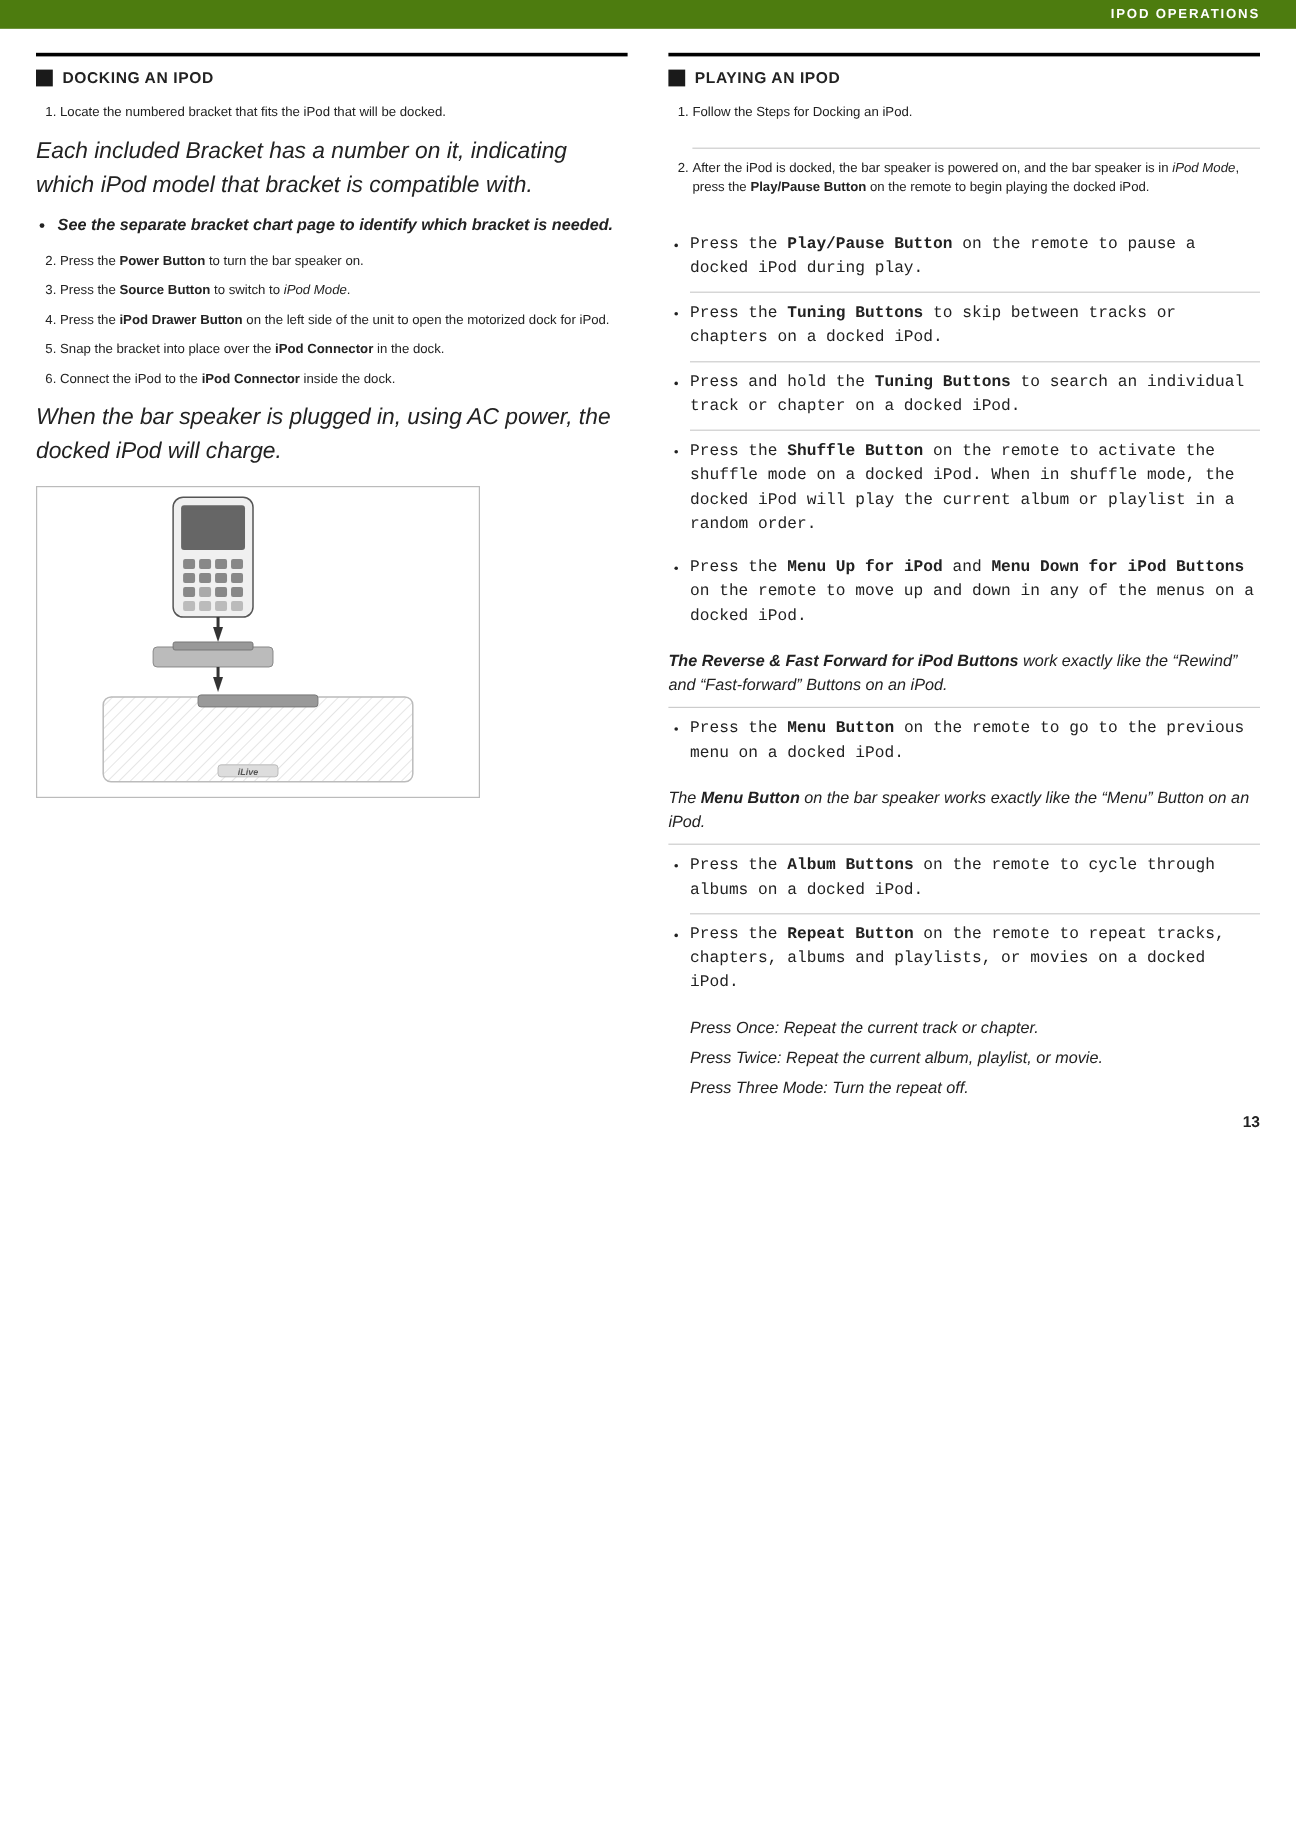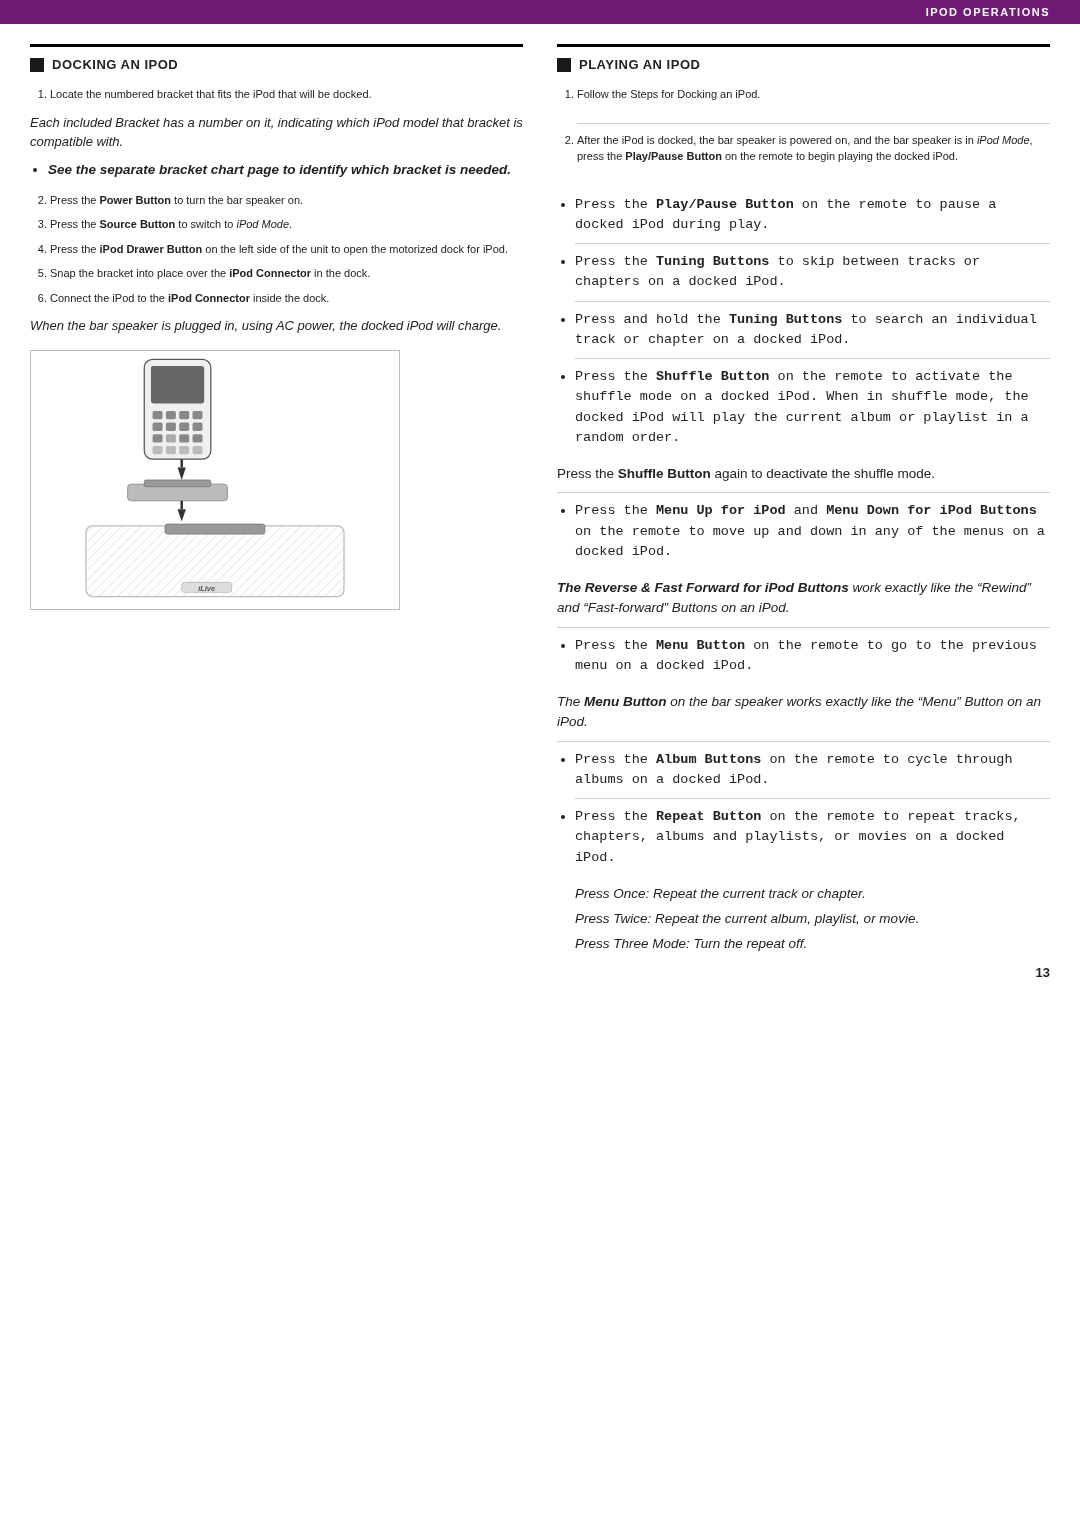--- a/index.html
+++ b/index.html
@@ -13,21 +13,21 @@
       position: relative;
     }
 
     .page-wrapper {
       padding: 0 30px 40px 30px;
       position: relative;
     }
 
     
     .header-bar {
-      background: #701a75;
+      background: #4d7c0f;
       color: #fff;
       text-align: right;
       padding: 6px 30px;
       font-size: 11px;
       font-weight: bold;
       letter-spacing: 1.5px;
       margin-bottom: 20px;
     }
 
     
@@ -82,21 +82,21 @@
 
     ul li {
       margin-bottom: 8px;
       font-size: 13.5px;
       line-height: 1.5;
       list-style-type: disc;
     }
 
     .italic-note {
       font-style: italic;
-      font-size: 13px;
+      font-size: 19px;
       line-height: 1.5;
       margin-bottom: 8px;
       display: block;
     }
 
     
     .col-right ul li {
       border-bottom: 1px solid #ccc;
       padding-bottom: 8px;
       margin-bottom: 8px;
@@ -290,23 +290,20 @@
           Press the <b>Tuning Buttons</b> to skip between tracks or chapters on a docked iPod.
         </li>
         <li>
           Press and hold the <b>Tuning Buttons</b> to search an individual track or chapter on a docked iPod.
         </li>
         <li>
           Press the <b>Shuffle Button</b> on the remote to activate the shuffle mode on a docked iPod. When in shuffle mode, the docked iPod will play the current album or playlist in a random order.
         </li>
       </ul>
 
-      <p class="sub-note" style="margin-bottom:8px; padding-bottom:8px; border-bottom:1px solid #ccc;">
-        Press the <b>Shuffle Button</b> again to deactivate the shuffle mode.
-      </p>
 
       <ul>
         <li>
           Press the <b>Menu Up for iPod</b> and <b>Menu Down for iPod Buttons</b> on the remote to move up and down in any of the menus on a docked iPod.
         </li>
       </ul>
 
       <p class="sub-note" style="margin-bottom:8px; padding-bottom:8px; border-bottom:1px solid #ccc; font-style:italic;">
         <i><b>The Reverse &amp; Fast Forward for iPod Buttons</b> work exactly like the “Rewind” and “Fast-forward” Buttons on an iPod.</i>
       </p>

